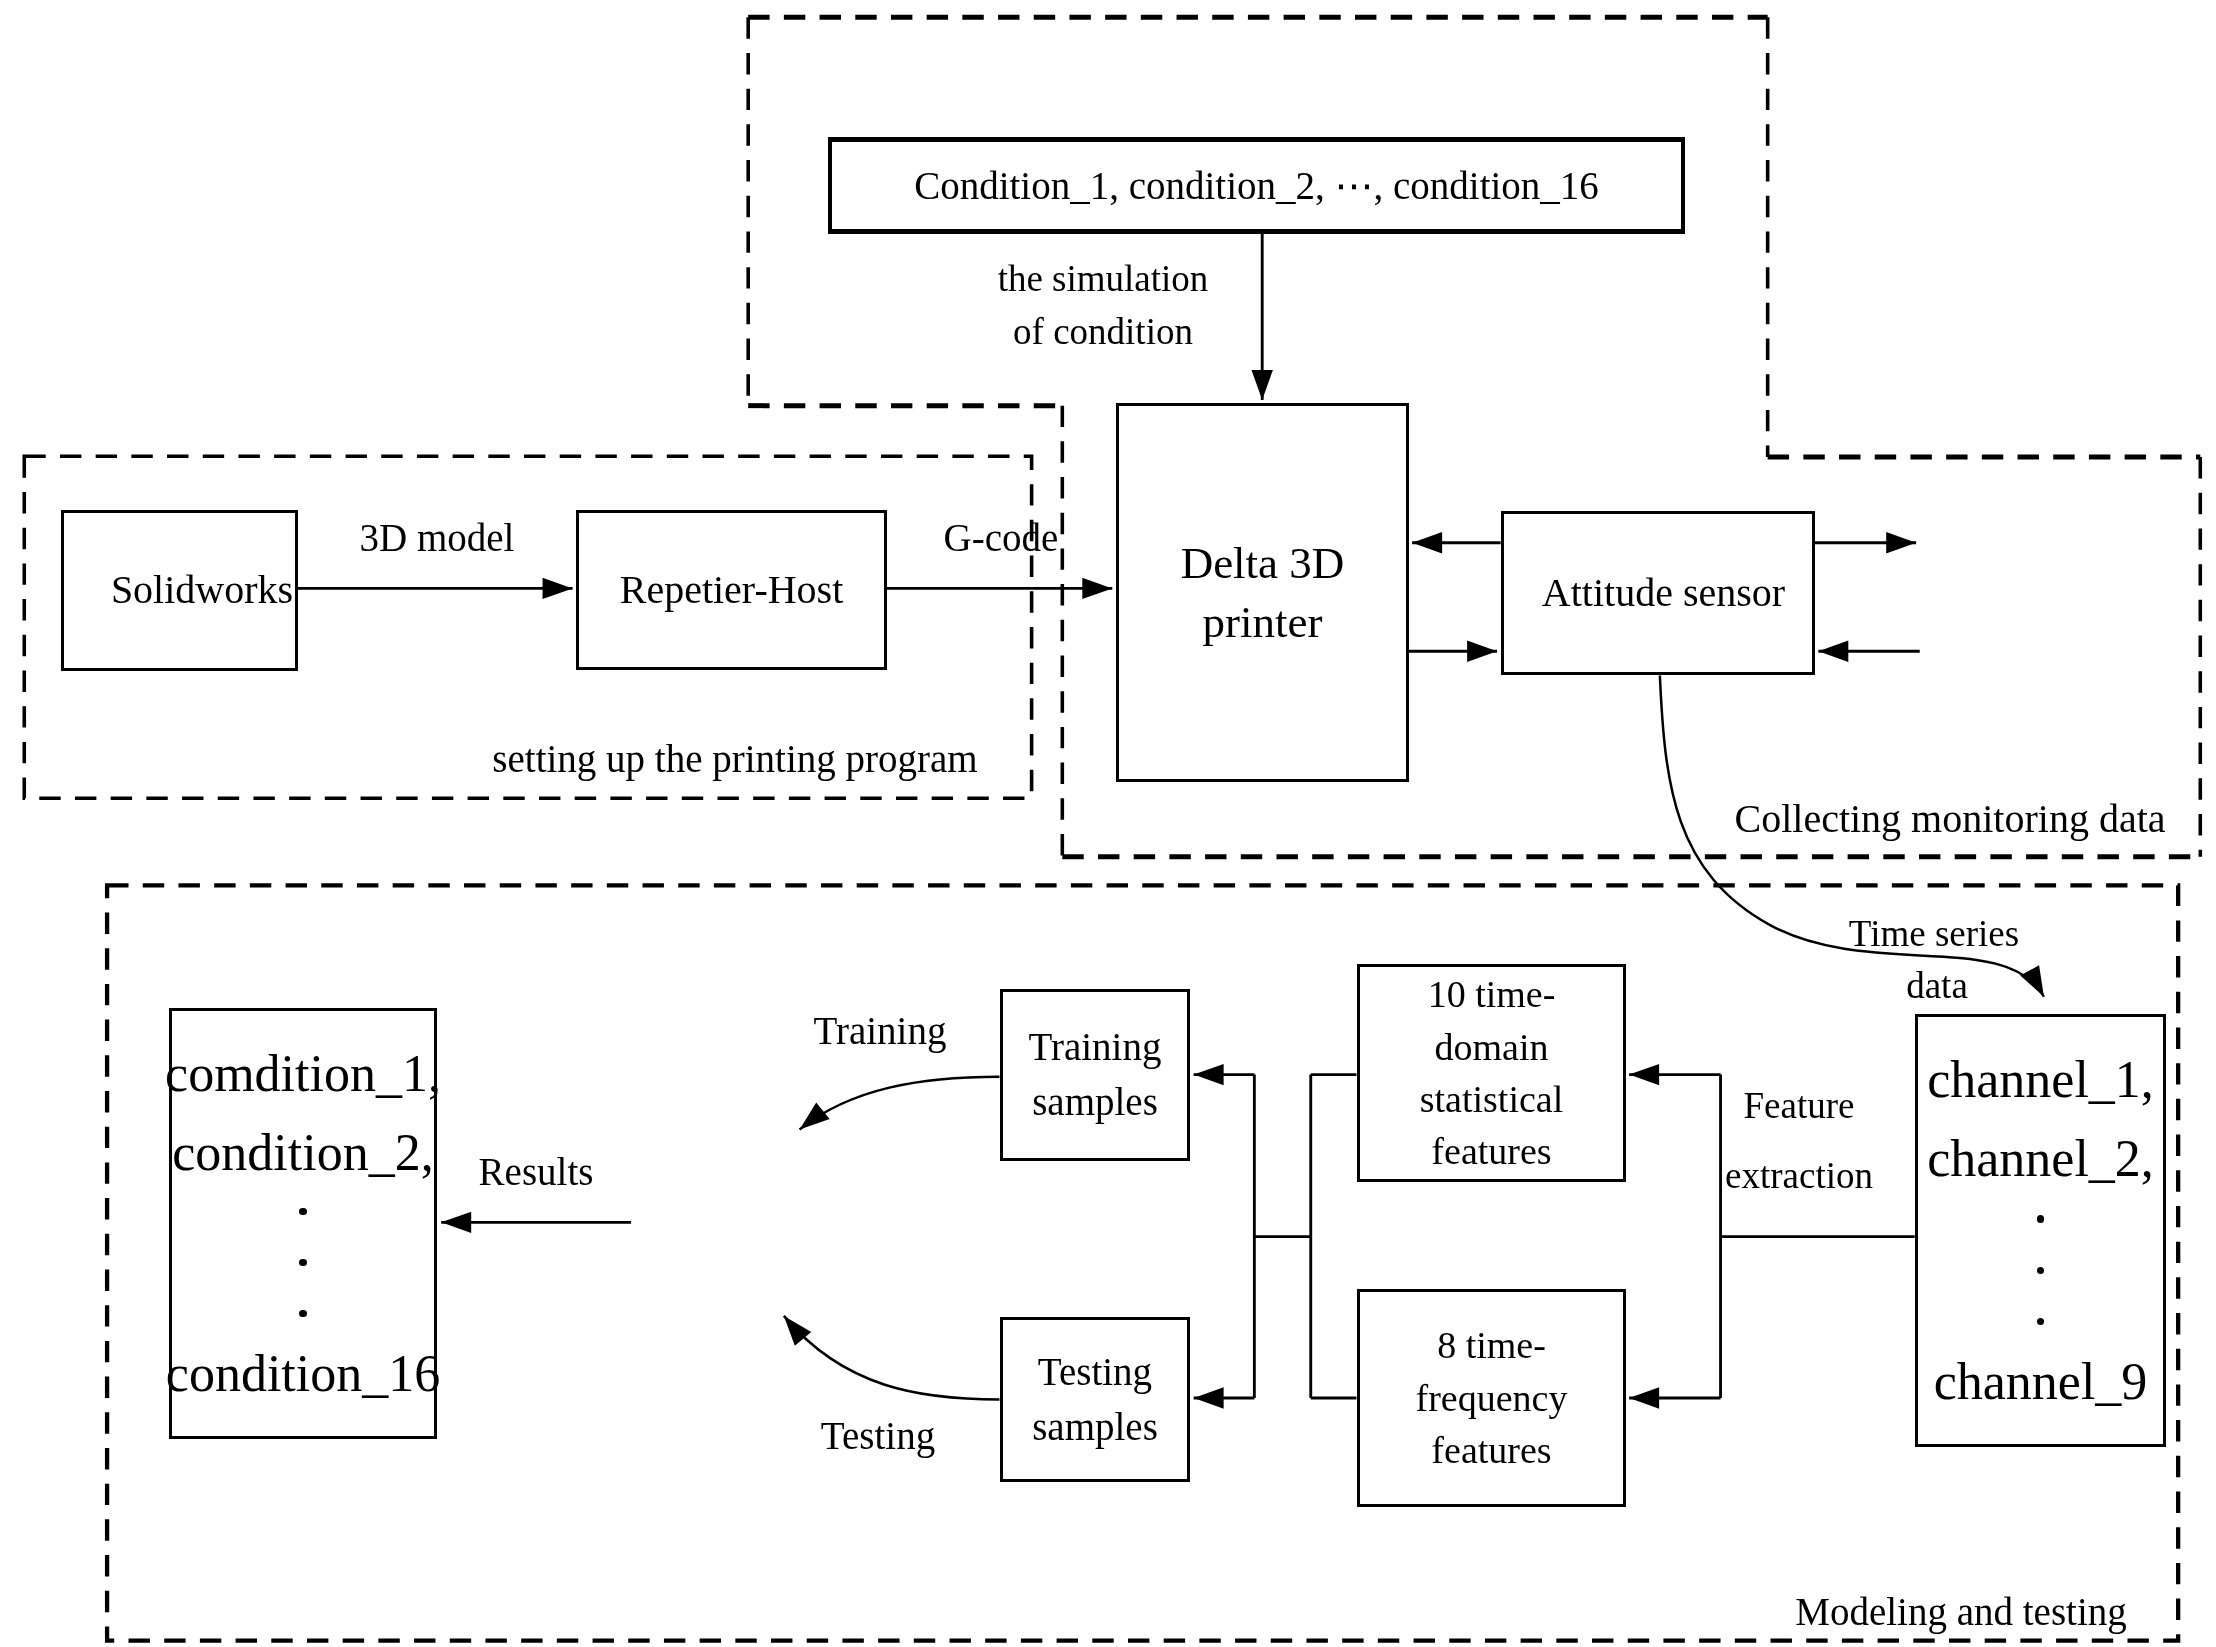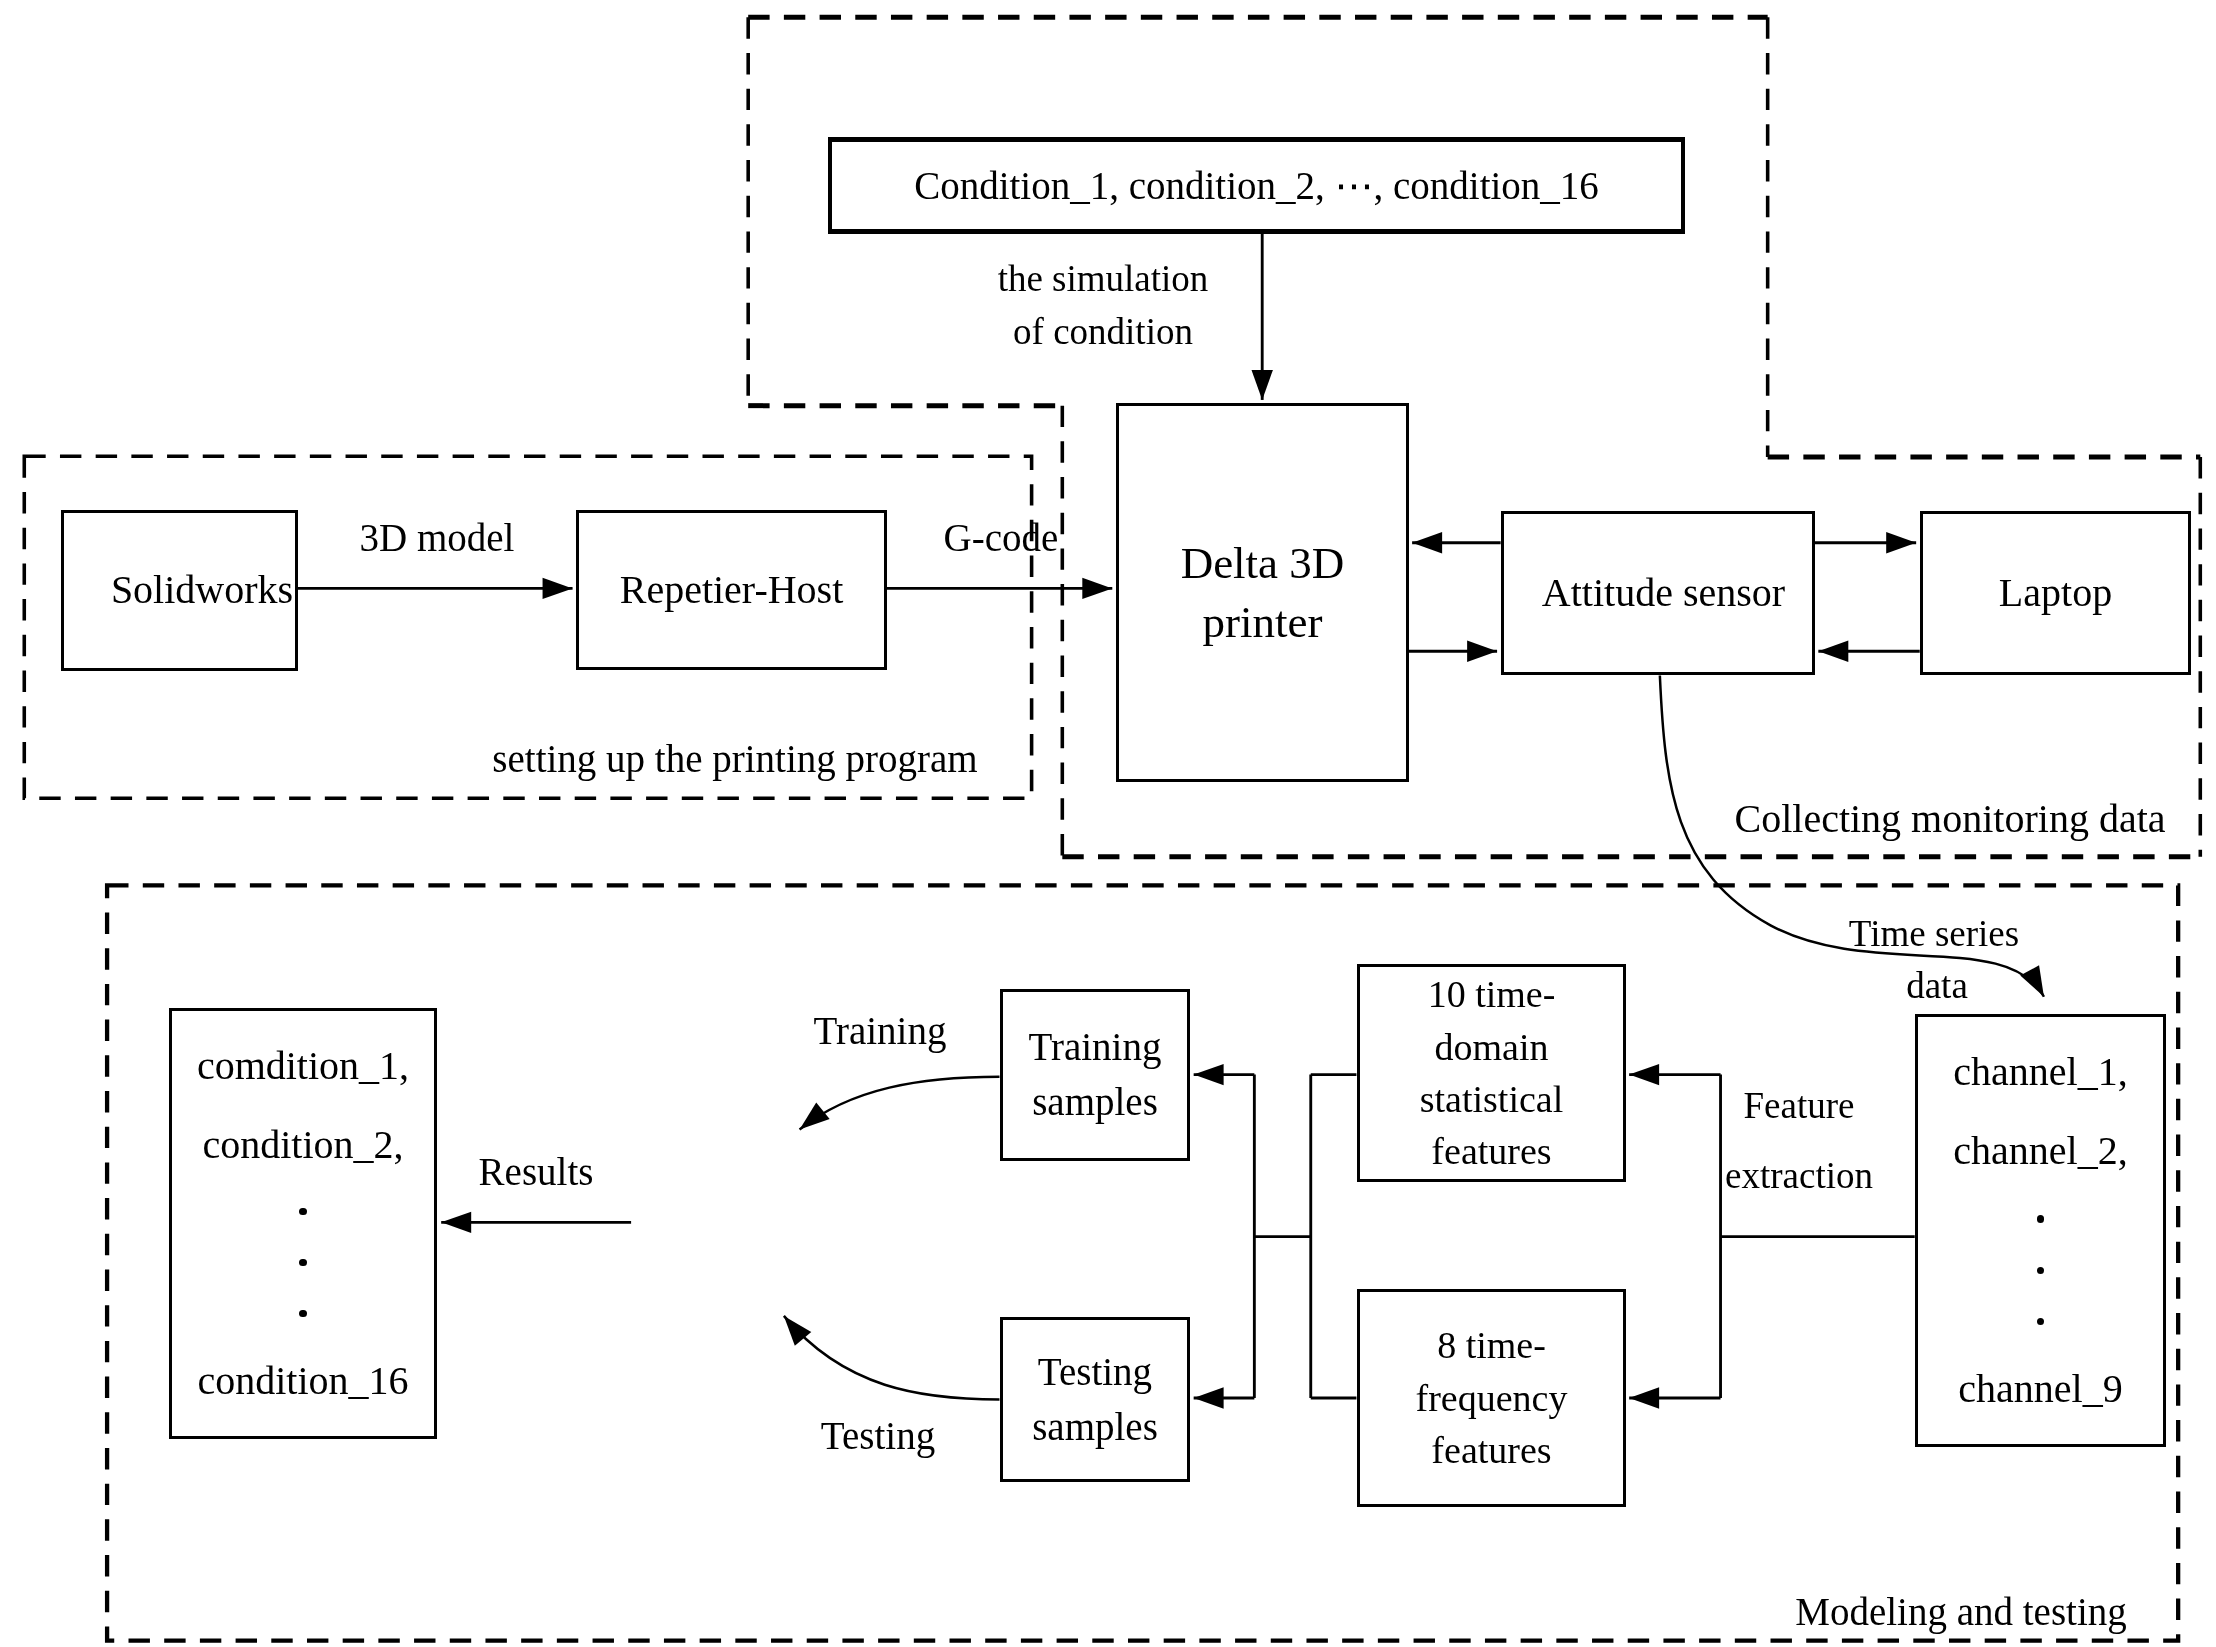--- a/index.html
+++ b/index.html
@@ -45,21 +45,21 @@
     white-space: nowrap;
   }
   .solidworks { left: 61px;  top: 510px; width: 237px; height: 161px; padding-left: 45px; }
   .repetier   { left: 576px; top: 510px; width: 311px; height: 160px; }
   .delta      { left: 1116px; top: 403px; width: 293px; height: 379px; font-size: 45px; line-height: 1.3; }
   .attitude   { left: 1501px; top: 511px; width: 314px; height: 164px; padding-left: 11px; }
   .laptop     { left: 1920px; top: 511px; width: 271px; height: 164px; }
   .listbox {
     justify-content: space-between;
     padding: 30px 0;
-    font-size: 40px;
+    font-size: 52px;
     line-height: 1.25;
   }
   .channels   { left: 1915px; top: 1014px; width: 251px; height: 433px; }
   .conditions-out { left: 169px; top: 1008px; width: 268px; height: 431px; }
   .tdf { left: 1357px; top: 964px; width: 269px; height: 218px; font-size: 38px; line-height: 1.38; }
   .tff { left: 1357px; top: 1289px; width: 269px; height: 218px; font-size: 38px; line-height: 1.38; }
   .training-box { left: 1000px; top: 989px; width: 190px; height: 172px; font-size: 39px; line-height: 1.4; }
   .testing-box  { left: 1000px; top: 1317px; width: 190px; height: 165px; font-size: 39px; line-height: 1.4; }
   .esn {
     left: 631px; top: 1122px; width: 201px; height: 201px;
@@ -156,23 +156,20 @@
 
   <div class="node delta">
     <div>Delta 3D</div>
     <div>printer</div>
   </div>
 
   <div class="node attitude">
     <span>Attitude sensor</span>
   </div>
 
-  <div class="node laptop">
-    <span>Laptop</span>
-  </div>
 
   <div class="node listbox channels">
     <div>channel_1,</div>
     <div>channel_2,</div>
     <div class="dotcol">
       <span class="dot"></span>
       <span class="dot"></span>
       <span class="dot"></span>
     </div>
     <div>channel_9</div>

